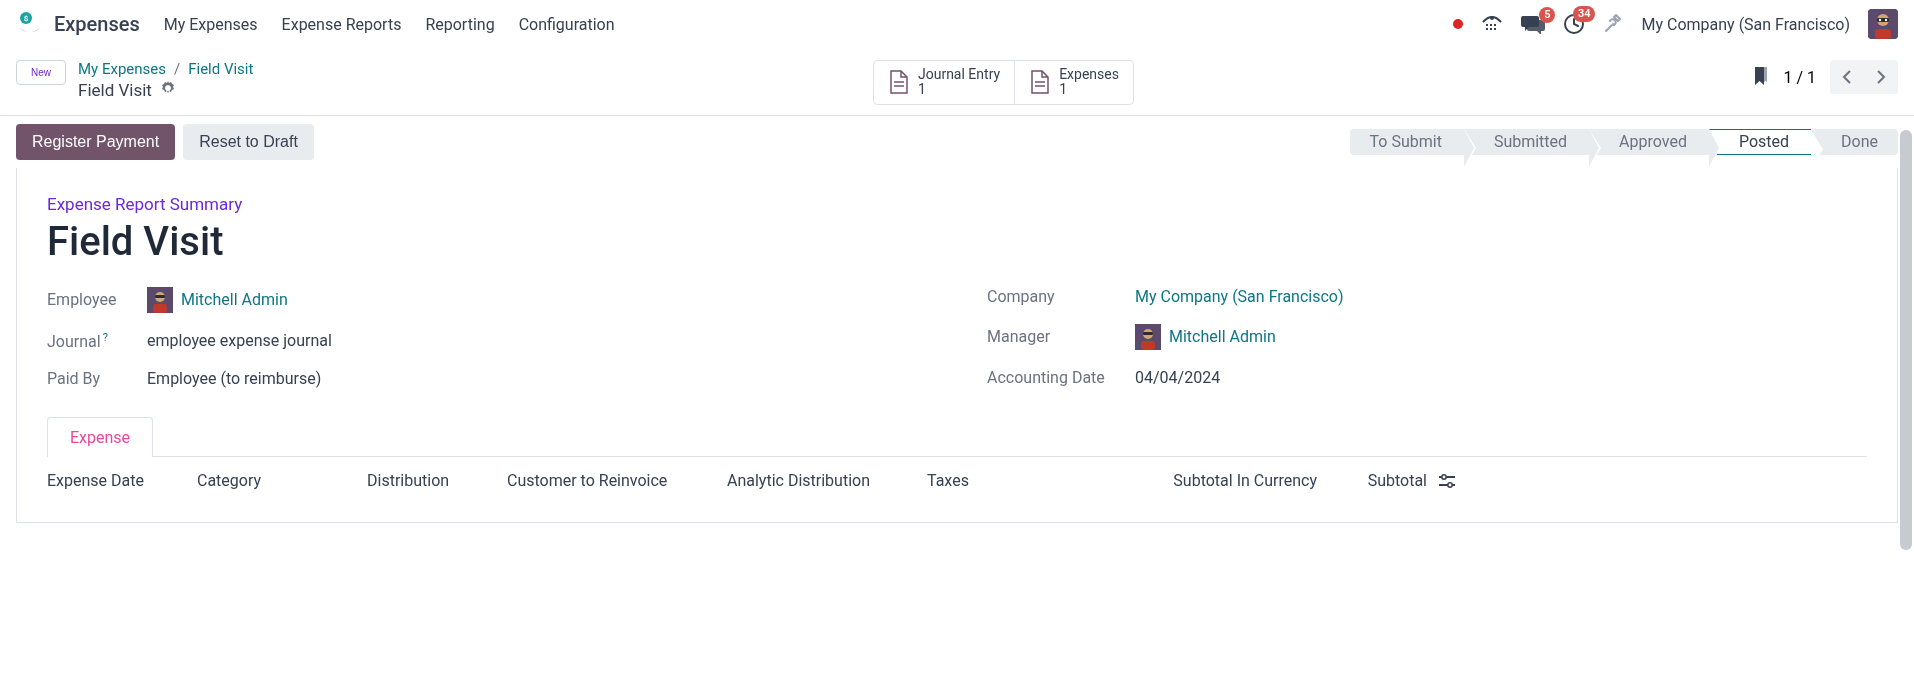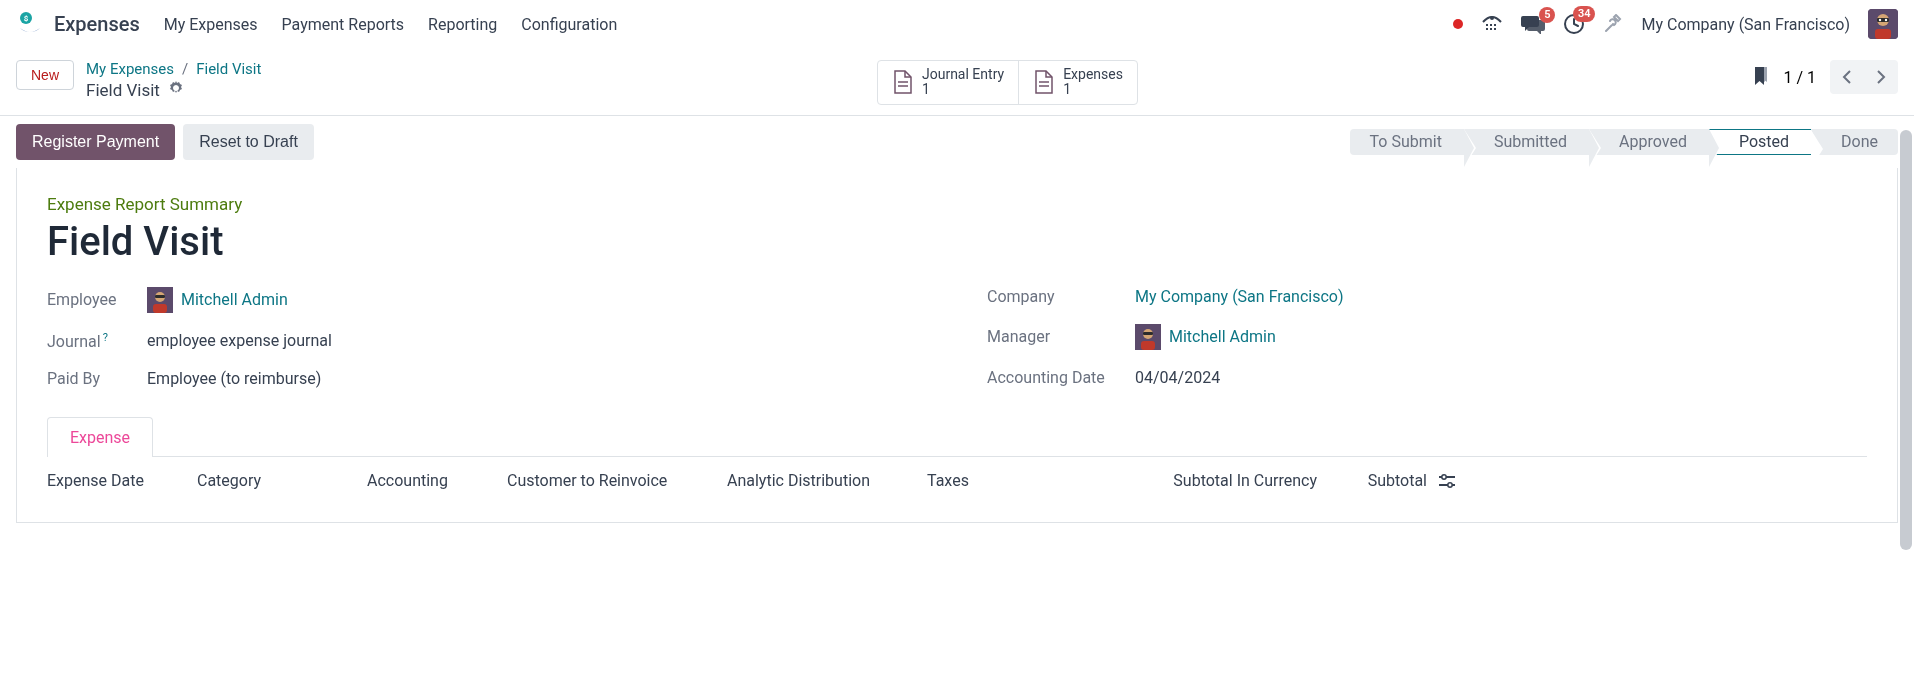--- a/index.html
+++ b/index.html
@@ -78,22 +78,22 @@
     align-items: flex-start;
     padding: 12px 16px 10px 16px;
     border-bottom: 1px solid #dee2e6;
     gap: 16px;
   }
   .left-group { display:flex; align-items:flex-start; gap:12px; }
   .btn-new {
     border: 1px solid #ced4da;
     background: #fff;
     padding: 6px 14px;
-    font-size: 14px;
-    color: #b91c1c;
+    font-size: 10px;
+    color: #6d28d9;
     border-radius: 4px;
     cursor: pointer;
   }
   .breadcrumb-wrap { display:flex; flex-direction:column; gap:2px; }
   .breadcrumb { display:flex; align-items:center; gap:8px; font-size:15px;}
   .breadcrumb .crumb-link { color: #0d7685; cursor:pointer; }
   .breadcrumb .sep { color:#6b7280; }
   .record-line { display:flex; align-items:center; gap:8px; font-size:17px; color:#374151;}
   .gear-icon { color:#6b7280; cursor:pointer; }
 
@@ -186,21 +186,21 @@
   .status-step.active::after { border-left-color:#fff; }
 
   
   .sheet {
     margin: 0 16px;
     border:1px solid #dee2e6;
     border-top:none;
     padding: 26px 30px;
     background:#fff;
   }
-  .summary-label { color:#4d7c0f; font-size:17px; margin-bottom:4px;}
+  .summary-label { color:#6d28d9; font-size:17px; margin-bottom:4px;}
   .record-title { font-size:40px; font-weight:500; color:#1f2937; margin-bottom:22px;}
   .form-grid {
     display:grid;
     grid-template-columns: 1fr 1fr;
     column-gap: 60px;
     row-gap: 18px;
   }
   .field-row { display:flex; align-items:center; gap:18px; }
   .field-label { width:82px; color:#6b7280; font-size:16px; flex-shrink:0; }
   .field-label.wide { width:130px; }
@@ -245,21 +245,21 @@
   <div class="app-logo">
     <svg width="28" height="28" viewBox="0 0 28 28">
       <circle cx="10" cy="8" r="6" fill="#1ba4a4"></circle>
       <text x="10" y="11" font-size="8" fill="#fff" text-anchor="middle" font-weight="bold">$</text>
       <path d="M4 18 Q14 26 24 18 Q20 22 14 22 Q8 22 4 18" fill="#2c5aa0"></path>
     </svg>
   </div>
   <div class="app-title">Expenses</div>
   <div class="menu">
     <div class="menu-item">My Expenses</div>
-    <div class="menu-item">Payment Reports</div>
+    <div class="menu-item">Expense Reports</div>
     <div class="menu-item">Reporting</div>
     <div class="menu-item">Configuration</div>
   </div>
   <div class="topnav-right">
     <div class="red-dot"></div>
     <div class="icon-btn">
       <svg width="22" height="20" viewBox="0 0 22 20">
           <path d="M2 8 Q11 -2 20 8" stroke="#374151" stroke-width="2" fill="none"></path>
           <circle cx="11" cy="4" r="2" fill="#374151"></circle>
           <rect x="5" y="10" width="2" height="2" fill="#374151"></rect>
@@ -444,21 +444,21 @@
     </div>
   </div>
 
   <div class="tabs">
     <div class="tab">Expense</div>
   </div>
 
   <div class="table-head">
     <div class="th">Expense Date</div>
     <div class="th">Category</div>
-    <div class="th">Accounting</div>
+    <div class="th">Distribution</div>
     <div class="th">Customer to Reinvoice</div>
     <div class="th">Analytic Distribution</div>
     <div class="th">Taxes</div>
     <div class="th th-right">Subtotal In Currency</div>
     <div class="th th-right">Subtotal</div>
     <div class="adjust-icon">
       <svg width="18" height="16" viewBox="0 0 18 16">
           <line x1="1" y1="4" x2="17" y2="4" stroke="#374151" stroke-width="2"></line>
           <circle cx="6" cy="4" r="2.2" fill="#fff" stroke="#374151" stroke-width="1.5"></circle>
           <line x1="1" y1="12" x2="17" y2="12" stroke="#374151" stroke-width="2"></line>

